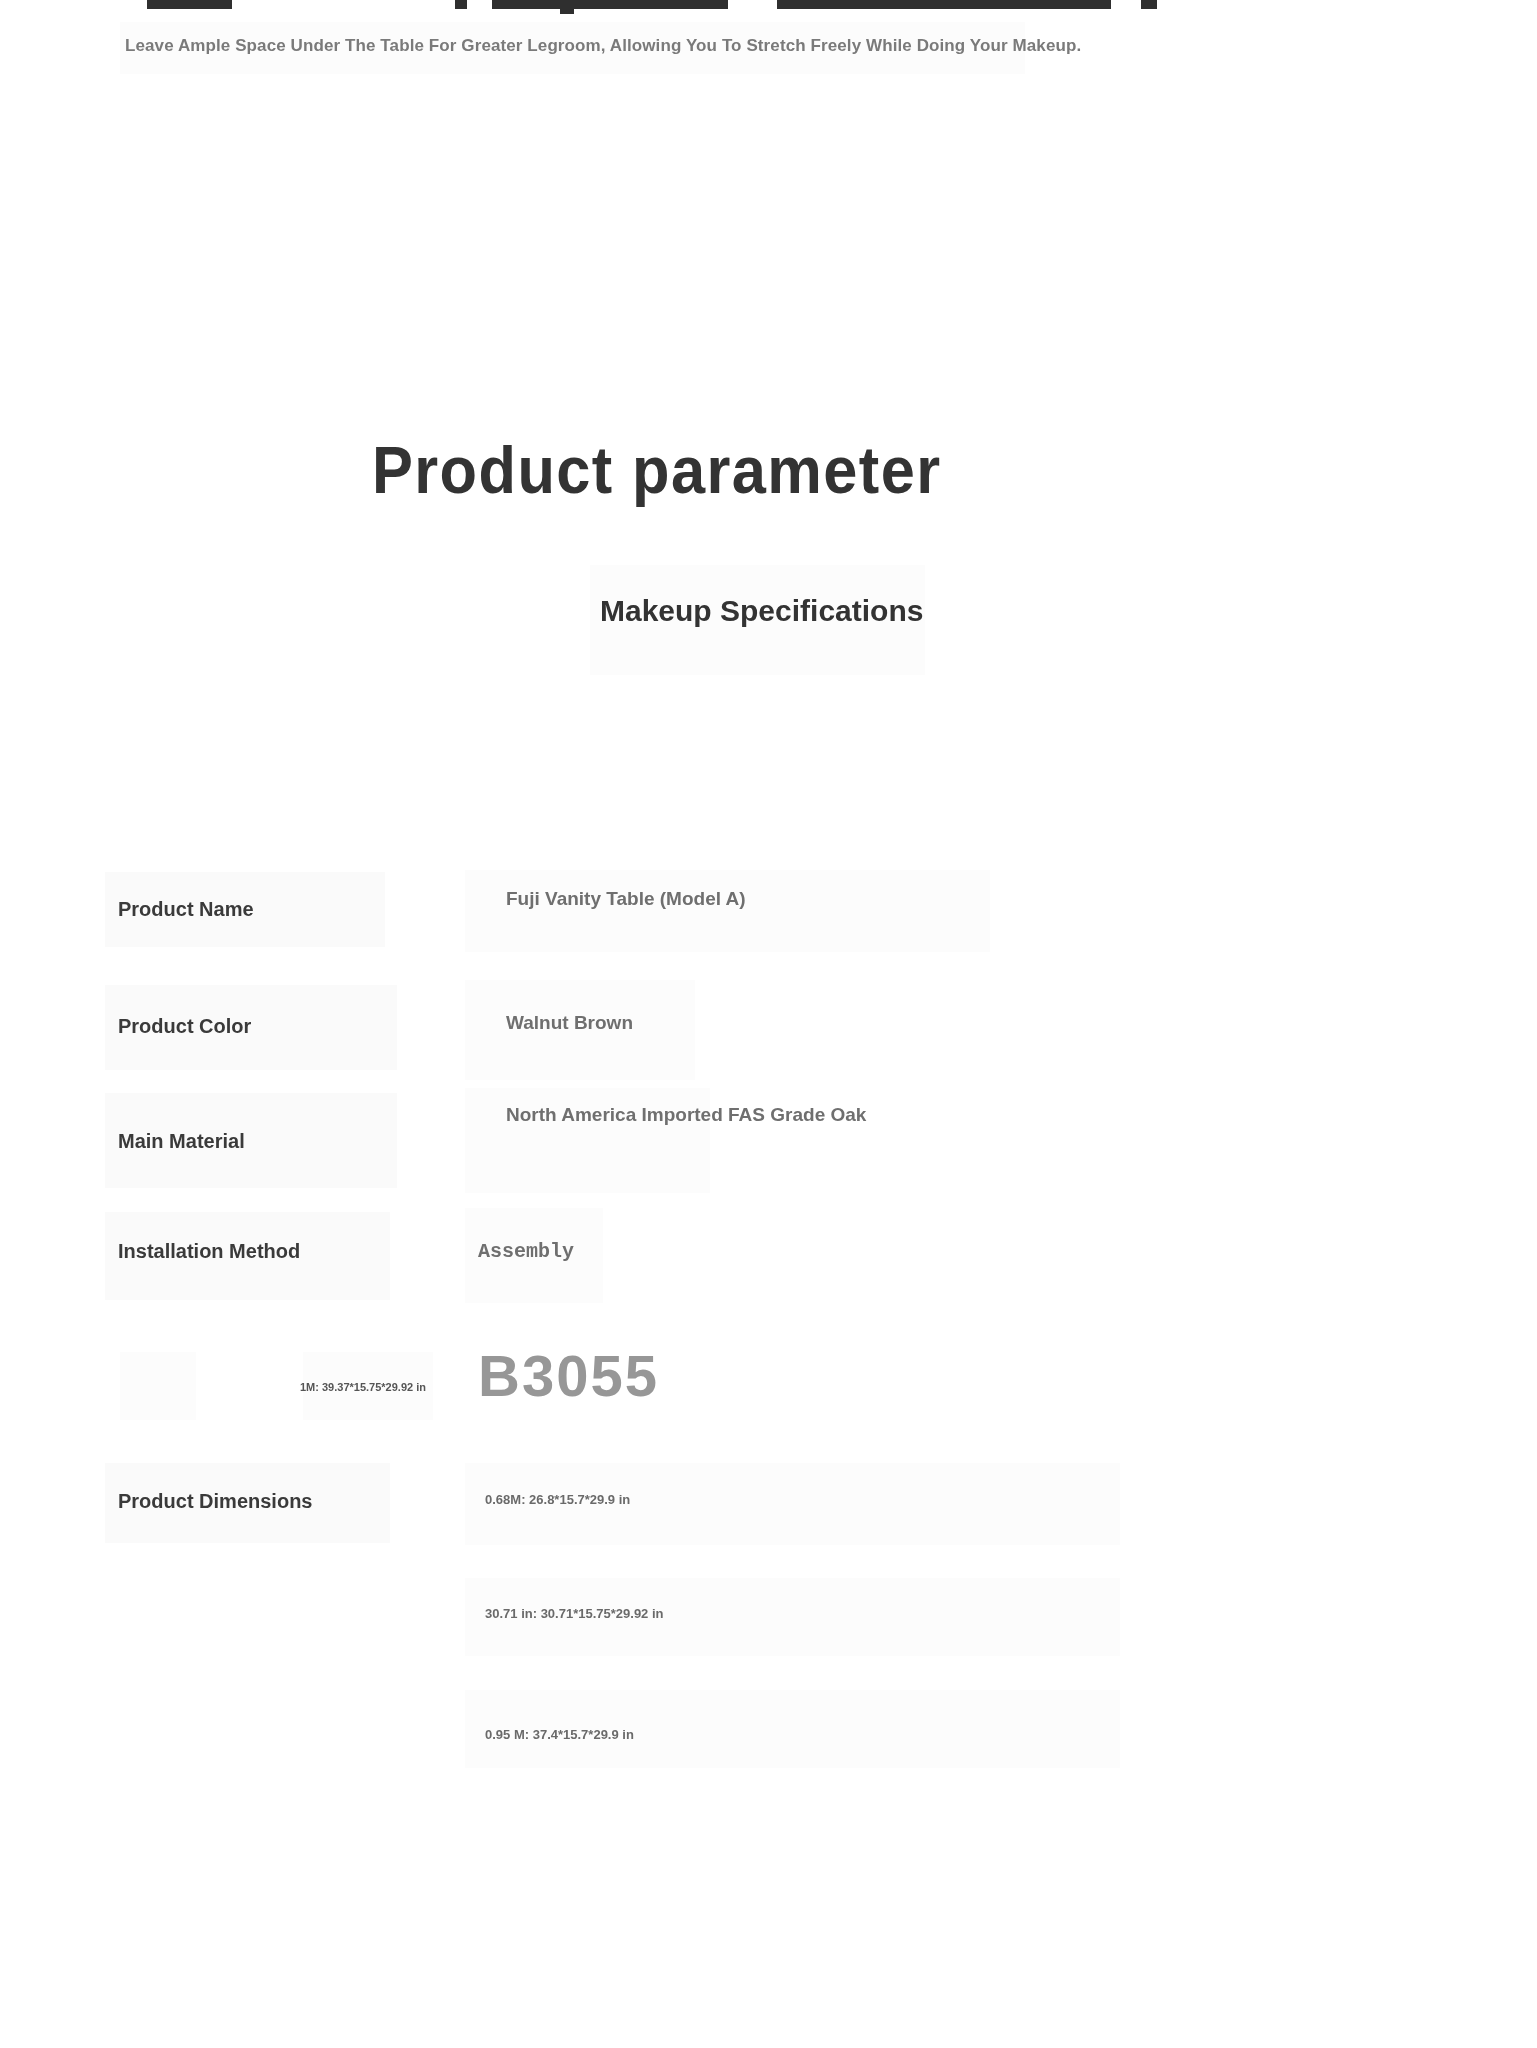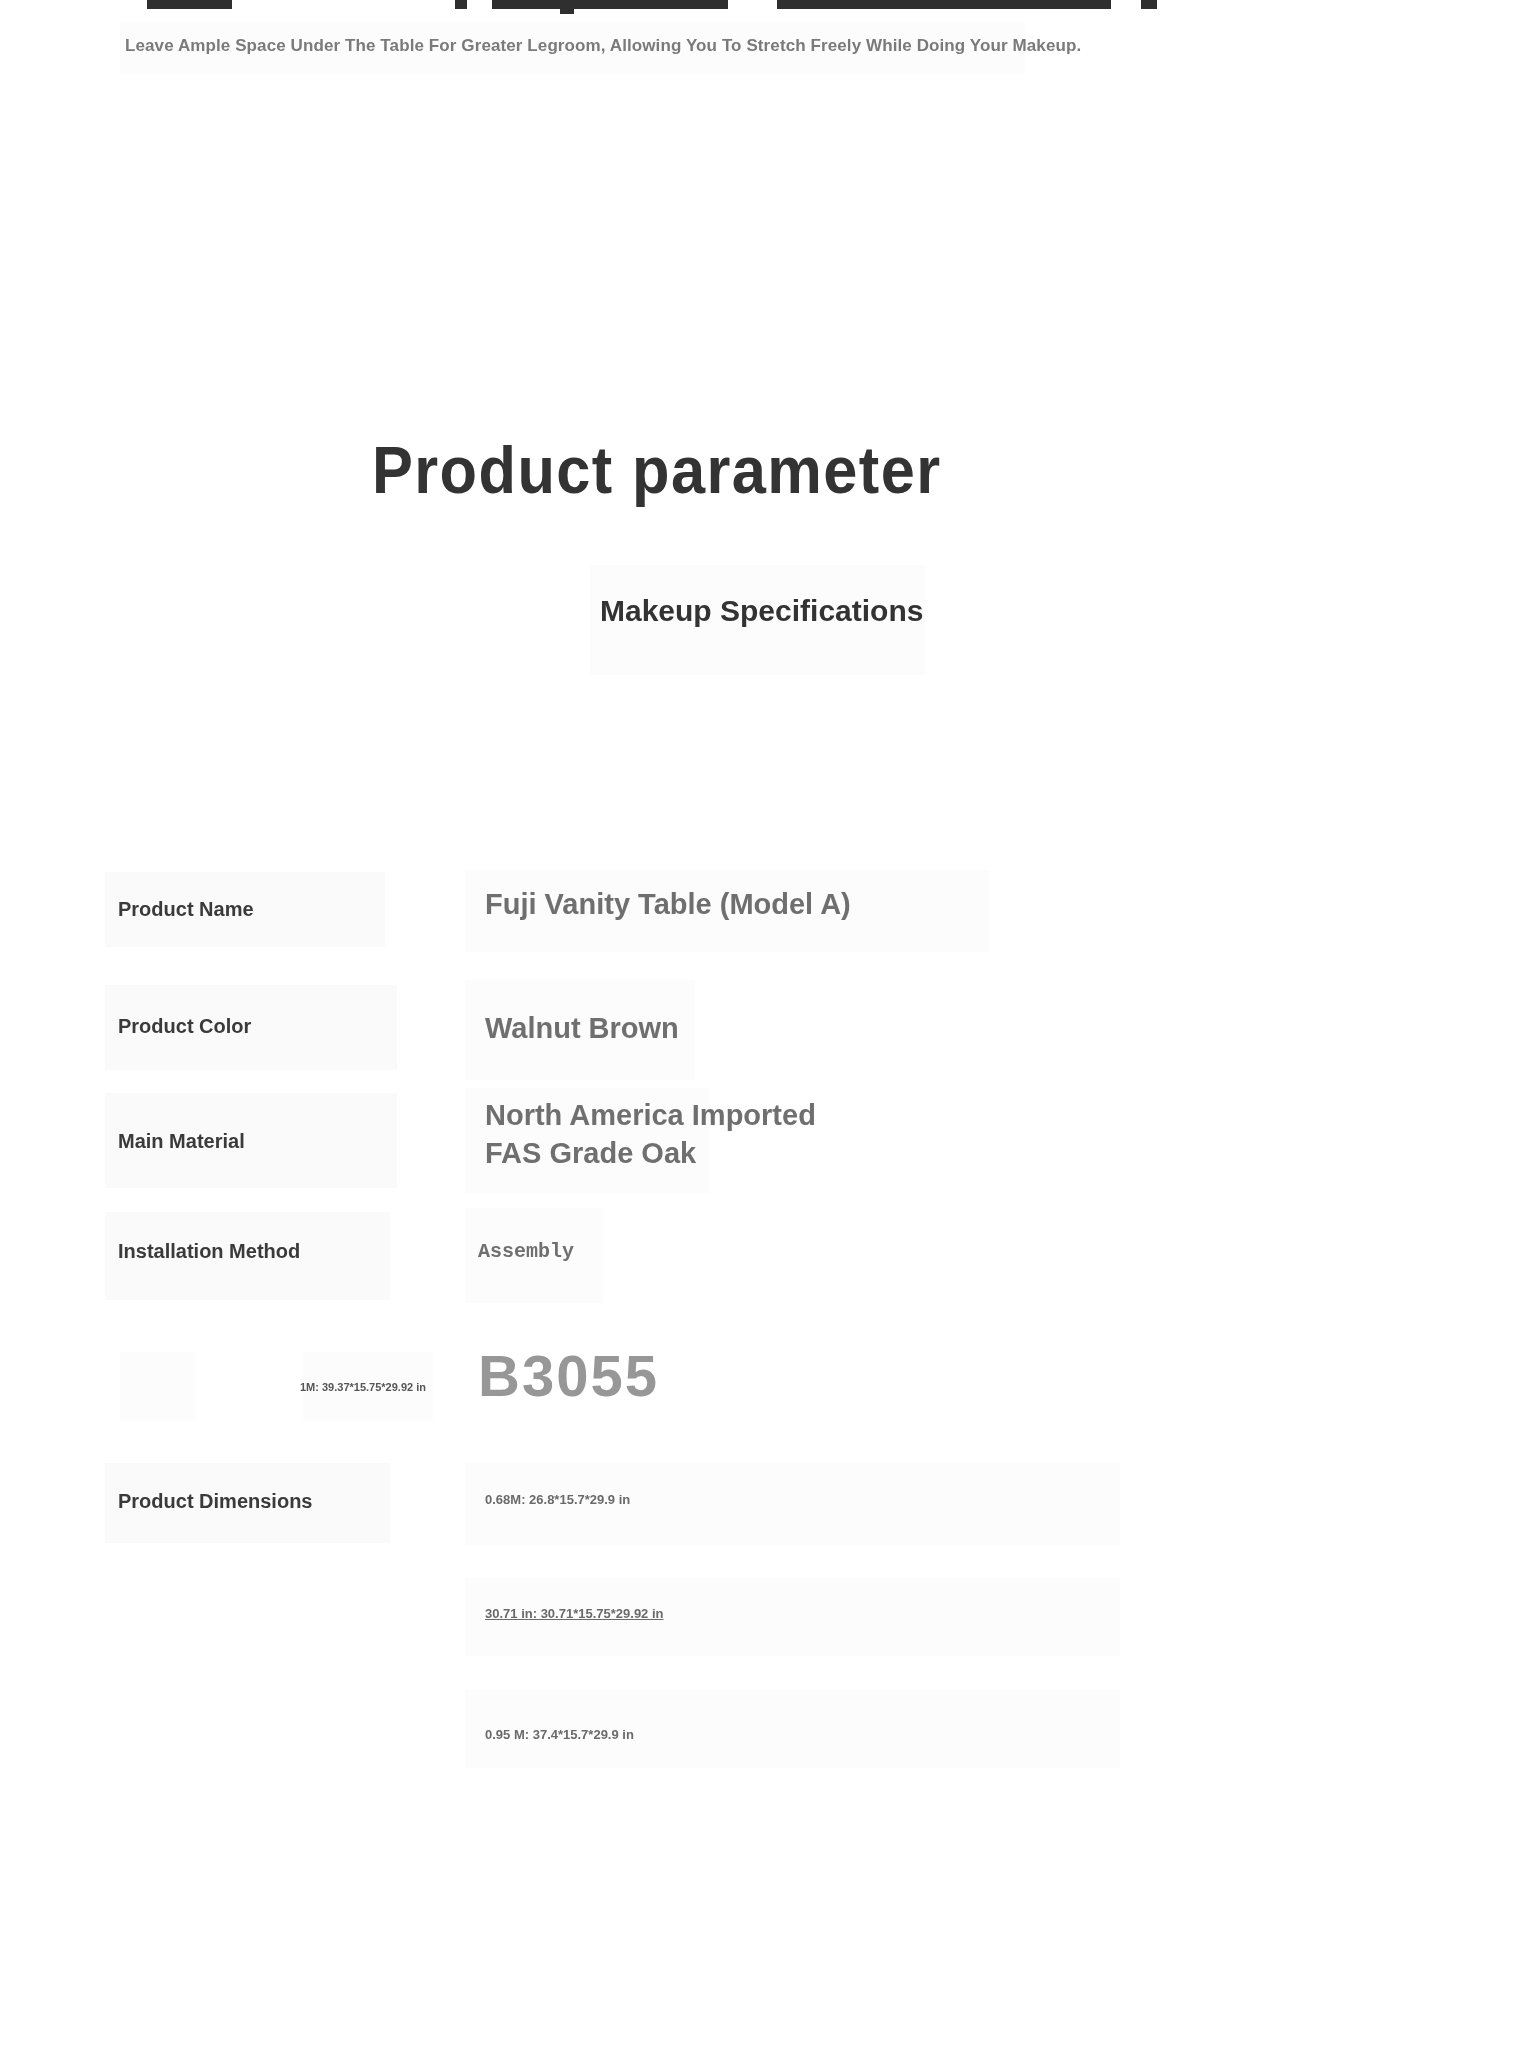--- a/index.html
+++ b/index.html
@@ -23,22 +23,22 @@
   }
   .subtitle{
     position:absolute;left:600px;top:594px;
     font-size:30px;font-weight:700;color:#333333;white-space:nowrap;
   }
   .spec-label{
     position:absolute;left:118px;
     font-size:20px;font-weight:700;color:#3a3a3a;white-space:nowrap;
   }
   .spec-value{
-    position:absolute;left:485px;
-    font-size:29px;font-weight:700;color:#6f6f6f;
+    position:absolute;left:506px;
+    font-size:19px;font-weight:700;color:#6f6f6f;
   }
   .spec-value.small{font-size:20px;left:478px;font-family:Liberation Mono, monospace;}
   .watermark{
     position:absolute;left:478px;top:1342px;
     font-size:58px;font-weight:700;color:#979797;letter-spacing:2px;
     z-index:1;white-space:nowrap;
   }
   .occluded-dim{
     position:absolute;left:300px;top:1381px;
     font-size:11px;font-weight:700;color:#555555;z-index:2;white-space:nowrap;text-align:center;
@@ -99,18 +99,18 @@
   <div class="watermark">B3055</div>
   <div class="occluded-dim">1M: 39.37*15.75*29.92 in</div>
 
   <div class="lightbox" style="left:105px;top:1463px;width:285px;height:80px;"></div>
   <div class="spec-label" style="top:1490px;">Product Dimensions</div>
 
   <div class="faintbox" style="left:465px;top:1463px;width:655px;height:82px;"></div>
   <div class="dim-value" style="top:1492px;">0.68M: 26.8*15.7*29.9 in</div>
 
   <div class="faintbox" style="left:465px;top:1578px;width:655px;height:78px;"></div>
-  <div class="dim-value" style="top:1606px;text-decoration:underline;">30.71 in: 30.71*15.75*29.92 in</div>
+  <div class="dim-value" style="top:1606px;">30.71 in: 30.71*15.75*29.92 in</div>
 
   <div class="faintbox" style="left:465px;top:1690px;width:655px;height:78px;"></div>
   <div class="dim-value" style="top:1727px;">0.95 M: 37.4*15.7*29.9 in</div>
 
 </div>
 
 </body></html>

